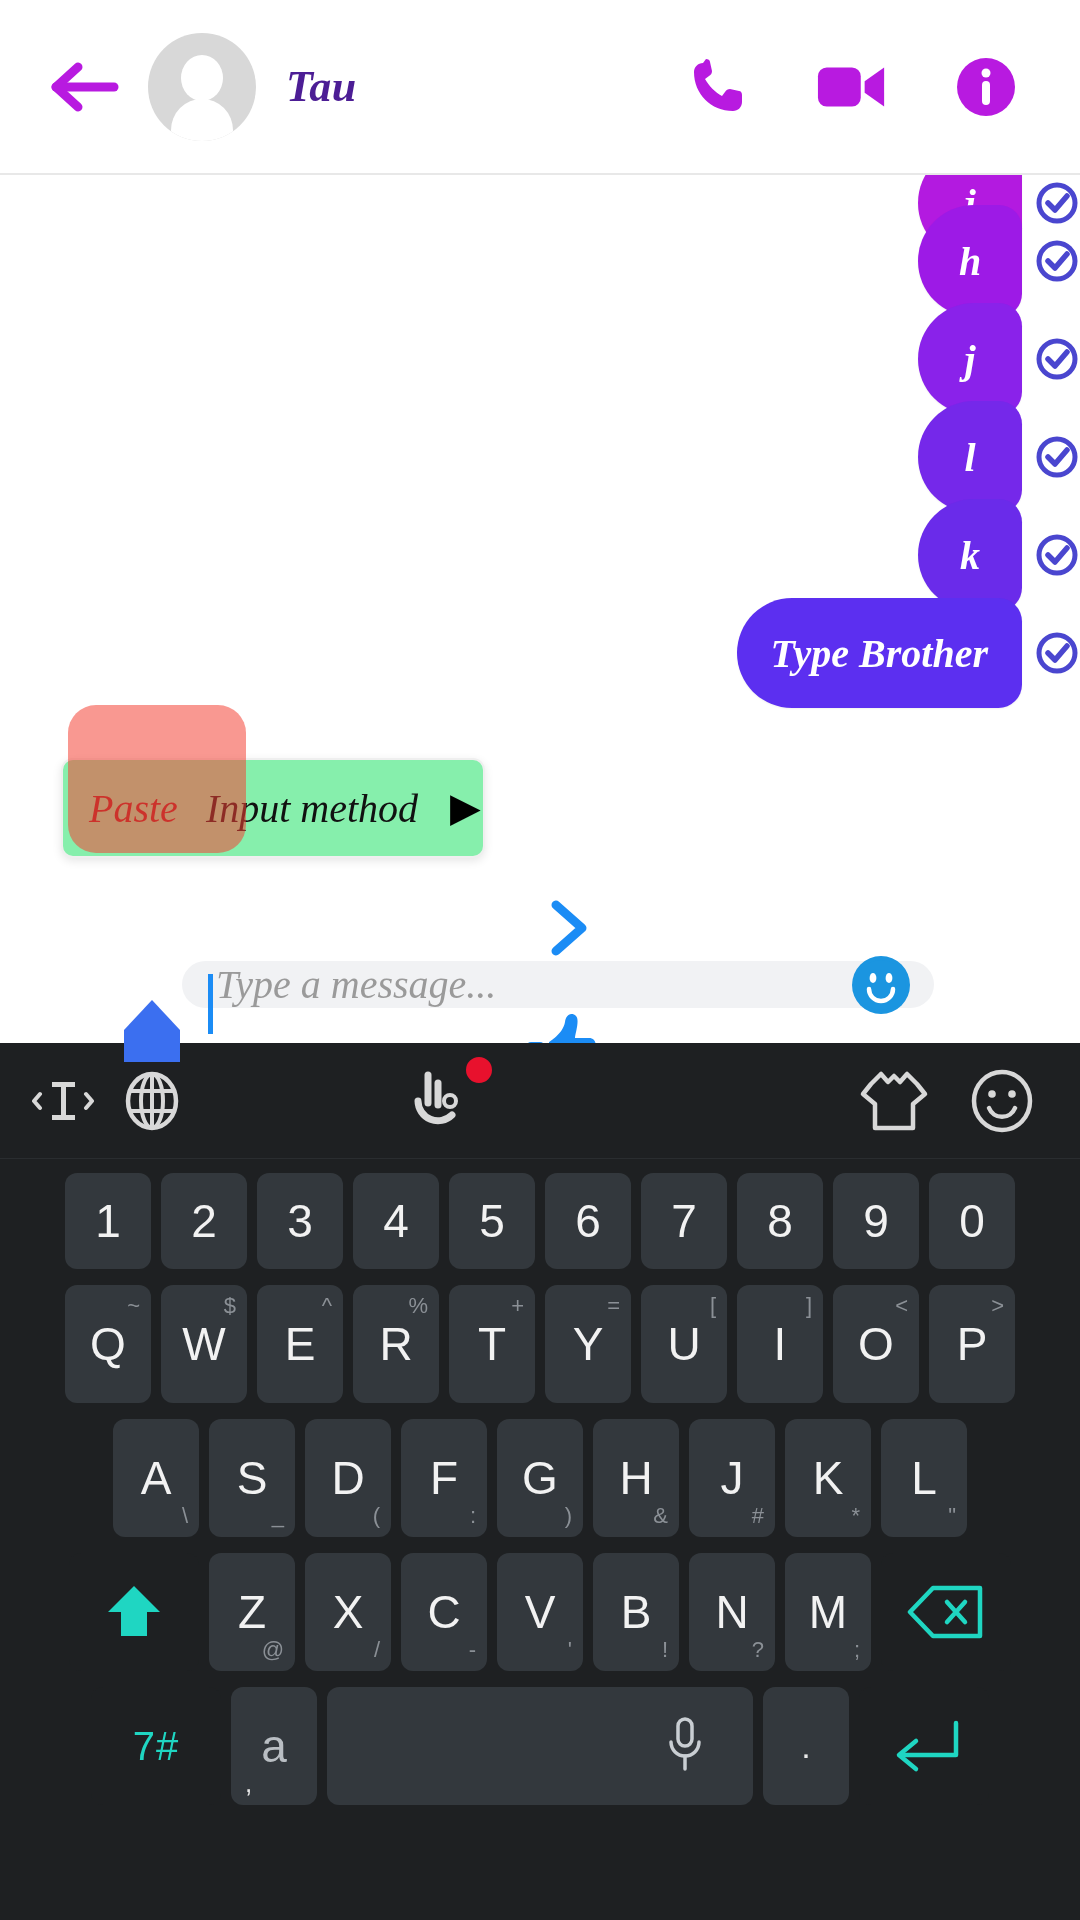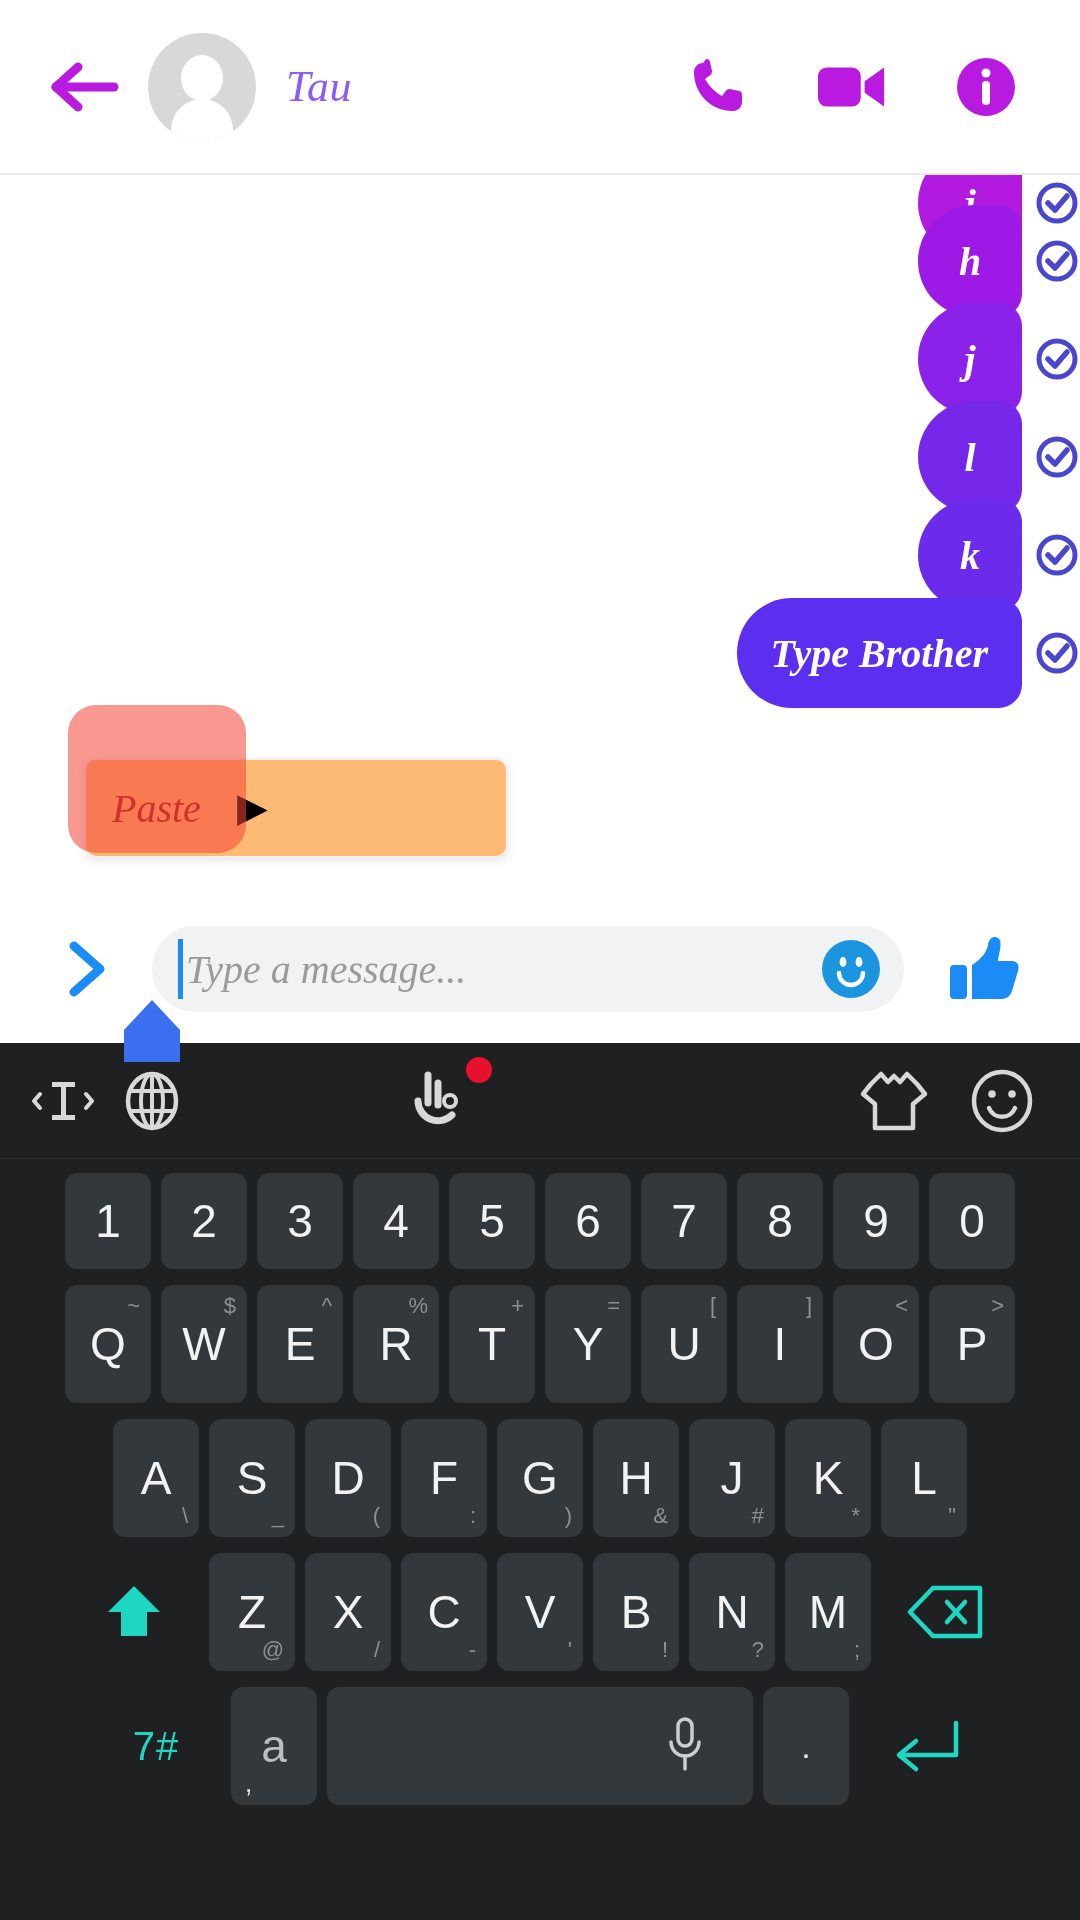--- a/index.html
+++ b/index.html
@@ -27,22 +27,22 @@
   .avatar .av-head {
     position:absolute; left:50%; top:22px; transform:translateX(-50%);
     width:42px; height:46px; border-radius:50%; background:#ffffff;
   }
   .avatar .av-body {
     position:absolute; left:50%; top:66px; transform:translateX(-50%);
     width:62px; height:48px; background:#ffffff;
     border-radius:32px 32px 6px 6px;
   }
   .title {
-    margin-left:30px; font-size:44px; font-style:italic; font-weight:normal;
-    color:#8b5cf6; letter-spacing:.5px;
+    margin-left:30px; font-size:44px; font-style:italic; font-weight:bold;
+    color:#4c1d95; letter-spacing:.5px;
   }
   .header-actions {
     margin-left:auto; display:flex; align-items:center; gap:62px; margin-right:58px;
   }
   .hicon { width:72px; height:72px; display:flex; align-items:center; justify-content:center; cursor:pointer; }
 
   
   .chat {
     position:absolute; left:0; top:175px; width:1080px; height:668px;
     background:#ffffff; overflow:hidden;
@@ -58,43 +58,43 @@
   }
   .bubble.letter { width:104px; height:112px; font-size:40px; }
   .bubble.phrase {
     height:110px; font-size:40px; padding:0 34px;
     border-radius:56px 24px 24px 56px;
   }
   .tick { width:46px; height:46px; margin-left:12px; flex:0 0 auto; }
 
   
   .ctx-popup {
-    position:absolute; left:84px; top:758px; width:424px; height:100px;
-    background:#fdba74; border:2px solid #efefef; border-radius:12px;
+    position:absolute; left:61px; top:758px; width:424px; height:100px;
+    background:#86efac; border:2px solid #efefef; border-radius:12px;
     box-shadow:0 3px 10px rgba(0,0,0,.10);
     display:flex; align-items:center; z-index:6;
   }
   .ctx-item {
     font-size:40px; font-style:italic; color:#111111;
     display:flex; align-items:center; height:100%;
   }
   .ctx-paste { padding:0 20px 0 26px; color:#9c1d1d; }
   .ctx-input { padding:0 16px 0 8px; }
   .ctx-arrow { margin-left:16px; font-size:40px; color:#000; line-height:1; }
 
   .paste-highlight {
     position:absolute; left:68px; top:705px; width:178px; height:148px;
     background:rgba(244,67,54,.55); border-radius:28px; z-index:7;
     pointer-events:none;
   }
 
   
   .inputbar {
     position:absolute; left:0; top:895px; width:1080px; height:148px;
-    background:#ffffff; display:flex; align-items:center;
+    background:#ffffff; display:flex; align-items:center;flex-direction:column;
   }
   .chev { margin-left:58px; width:58px; height:66px; cursor:pointer; }
   .field {
     margin-left:36px; width:752px; height:86px; background:#f1f2f4;
     border-radius:44px; display:flex; align-items:center; position:relative;
   }
   .caret {
     position:absolute; left:26px; top:13px; width:5px; height:60px;
     background:#1b8cf5;
   }
@@ -255,20 +255,21 @@
       <div class="bubble phrase" style="background:#5c2ff0;">Type Brother</div>
       <svg class="tick" viewBox="0 0 46 46">
         <circle cx="23" cy="23" r="18" fill="none" stroke="#4a46cf" stroke-width="5"></circle>
         <path d="M14 23 l7 7 l12 -14" fill="none" stroke="#4a46cf" stroke-width="5.5" stroke-linecap="round" stroke-linejoin="round"></path>
       </svg>
     </div>
   </div>
 
   <div class="ctx-popup">
     <div class="ctx-item ctx-paste">Paste</div>
+    <div class="ctx-item ctx-input">Input method</div>
     <div class="ctx-arrow">▶</div>
   </div>
   <div class="paste-highlight"></div>
 
   <div class="inputbar">
     <div class="chev">
       <svg width="58" height="66" viewBox="0 0 58 66">
         <path d="M16 10 L42 33 L16 56" fill="none" stroke="#1b8cf5" stroke-width="9" stroke-linecap="round" stroke-linejoin="round"></path>
       </svg>
     </div>

